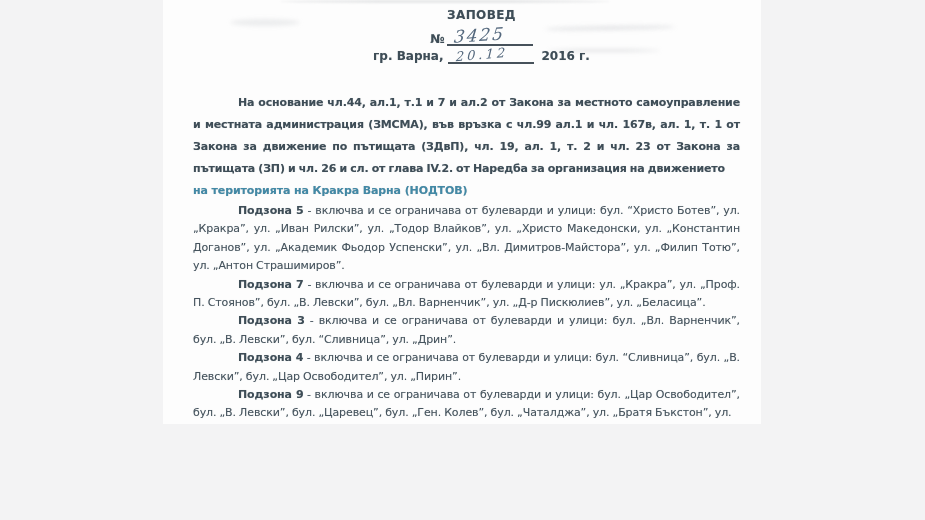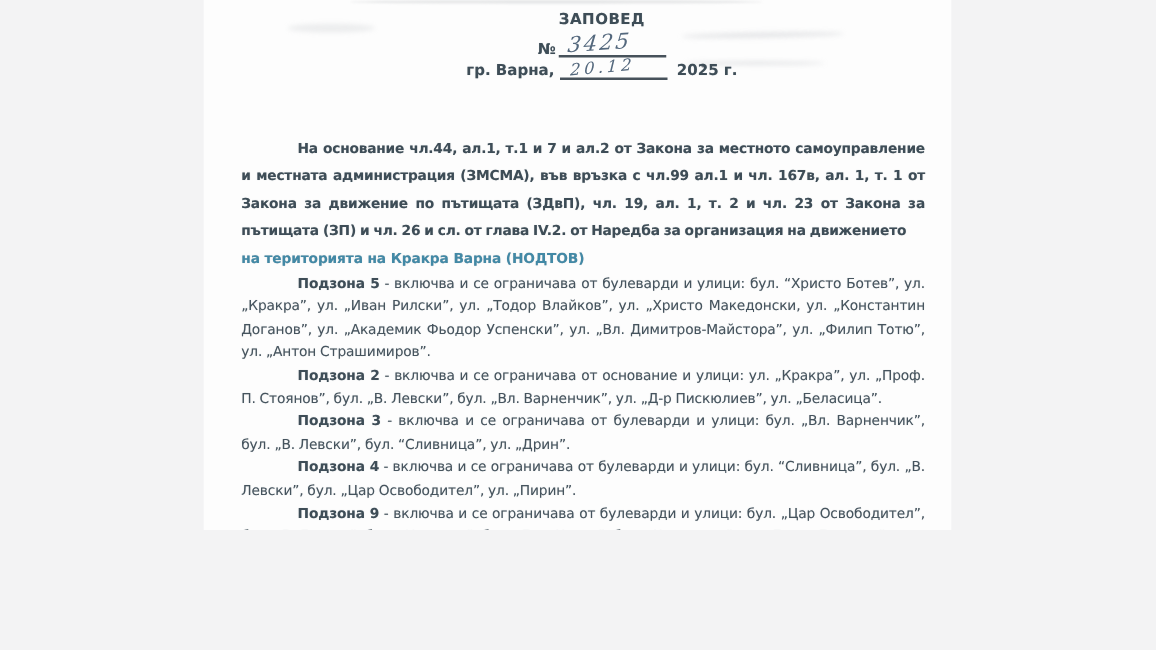--- a/index.html
+++ b/index.html
@@ -77,21 +77,21 @@
     transform: rotate(-4deg) skewX(-10deg);
   }
   .hand-date {
     left: 8px; bottom: 0px;
     font-size: 13px;
     letter-spacing: 3px;
     transform: rotate(-5deg) skewX(-8deg);
   }
   
   .intro {
-    margin-top: 44px;
+    margin-top: 28px;
     font-weight: bold;
     color: #3e4d57;
     line-height: 22px;
     text-align: justify;
     text-indent: 45px;
     letter-spacing: -0.15px;
     word-spacing: -0.5px;
   }
   .intro-highlight {
     line-height: 22px;
@@ -165,32 +165,32 @@
         <span class="blank blank-num">
           <i class="hand hand-num">3425</i>
         </span>
       </div>
 
       <div class="date-row">
         <span>гр. Варна,</span>
         <span class="blank blank-date">
           <i class="hand hand-date">20.12</i>
         </span>
-        <span>2025 г.</span>
+        <span>2016 г.</span>
       </div>
     </div>
 
     <p class="intro">На основание чл.44, ал.1, т.1 и 7 и ал.2 от Закона за местното самоуправление и местната администрация (ЗМСМА), във връзка с чл.99 ал.1 и чл. 167в, ал. 1, т. 1 от Закона за движение по пътищата (ЗДвП), чл. 19, ал. 1, т. 2 и чл. 23 от Закона за пътищата (ЗП) и чл. 26 и сл. от глава IV.2. от Наредба за организация на движението</p>
     <div class="intro-highlight">на територията на Кракра Варна (НОДТОВ)</div>
 
 
 
     <p class="sub"><b>Подзона 5</b><span> - включва и се ограничава от булеварди и улици: бул. “Христо Ботев”, ул. „Кракра”, ул. „Иван Рилски”, ул. „Тодор Влайков”, ул. „Христо Македонски, ул. „Константин Доганов”, ул. „Академик Фьодор Успенски”, ул. „Вл. Димитров-Майстора”, ул. „Филип Тотю”, ул. „Антон Страшимиров”.</span></p>
 
-    <p class="sub"><b>Подзона 2</b><span> - включва и се ограничава от основание и улици: ул. „Кракра”, ул. „Проф. П. Стоянов”, бул. „В. Левски”, бул. „Вл. Варненчик”, ул. „Д-р Пискюлиев”, ул. „Беласица”.</span></p>
+    <p class="sub"><b>Подзона 7</b><span> - включва и се ограничава от булеварди и улици: ул. „Кракра”, ул. „Проф. П. Стоянов”, бул. „В. Левски”, бул. „Вл. Варненчик”, ул. „Д-р Пискюлиев”, ул. „Беласица”.</span></p>
 
     <p class="sub"><b>Подзона 3</b><span> - включва и се ограничава от булеварди и улици: бул. „Вл. Варненчик”, бул. „В. Левски”, бул. “Сливница”, ул. „Дрин”.</span></p>
 
     <p class="sub"><b>Подзона 4</b><span> - включва и се ограничава от булеварди и улици: бул. “Сливница”, бул. „В. Левски”, бул. „Цар Освободител”, ул. „Пирин”.</span></p>
 
     <p class="sub"><b>Подзона 9</b><span> - включва и се ограничава от булеварди и улици: бул. „Цар Освободител”, бул. „В. Левски”, бул. „Царевец”, бул. „Ген. Колев”, бул. „Чаталджа”, ул. „Братя Бъкстон”, ул.</span></p>
 
   </div>
 </div>
 

